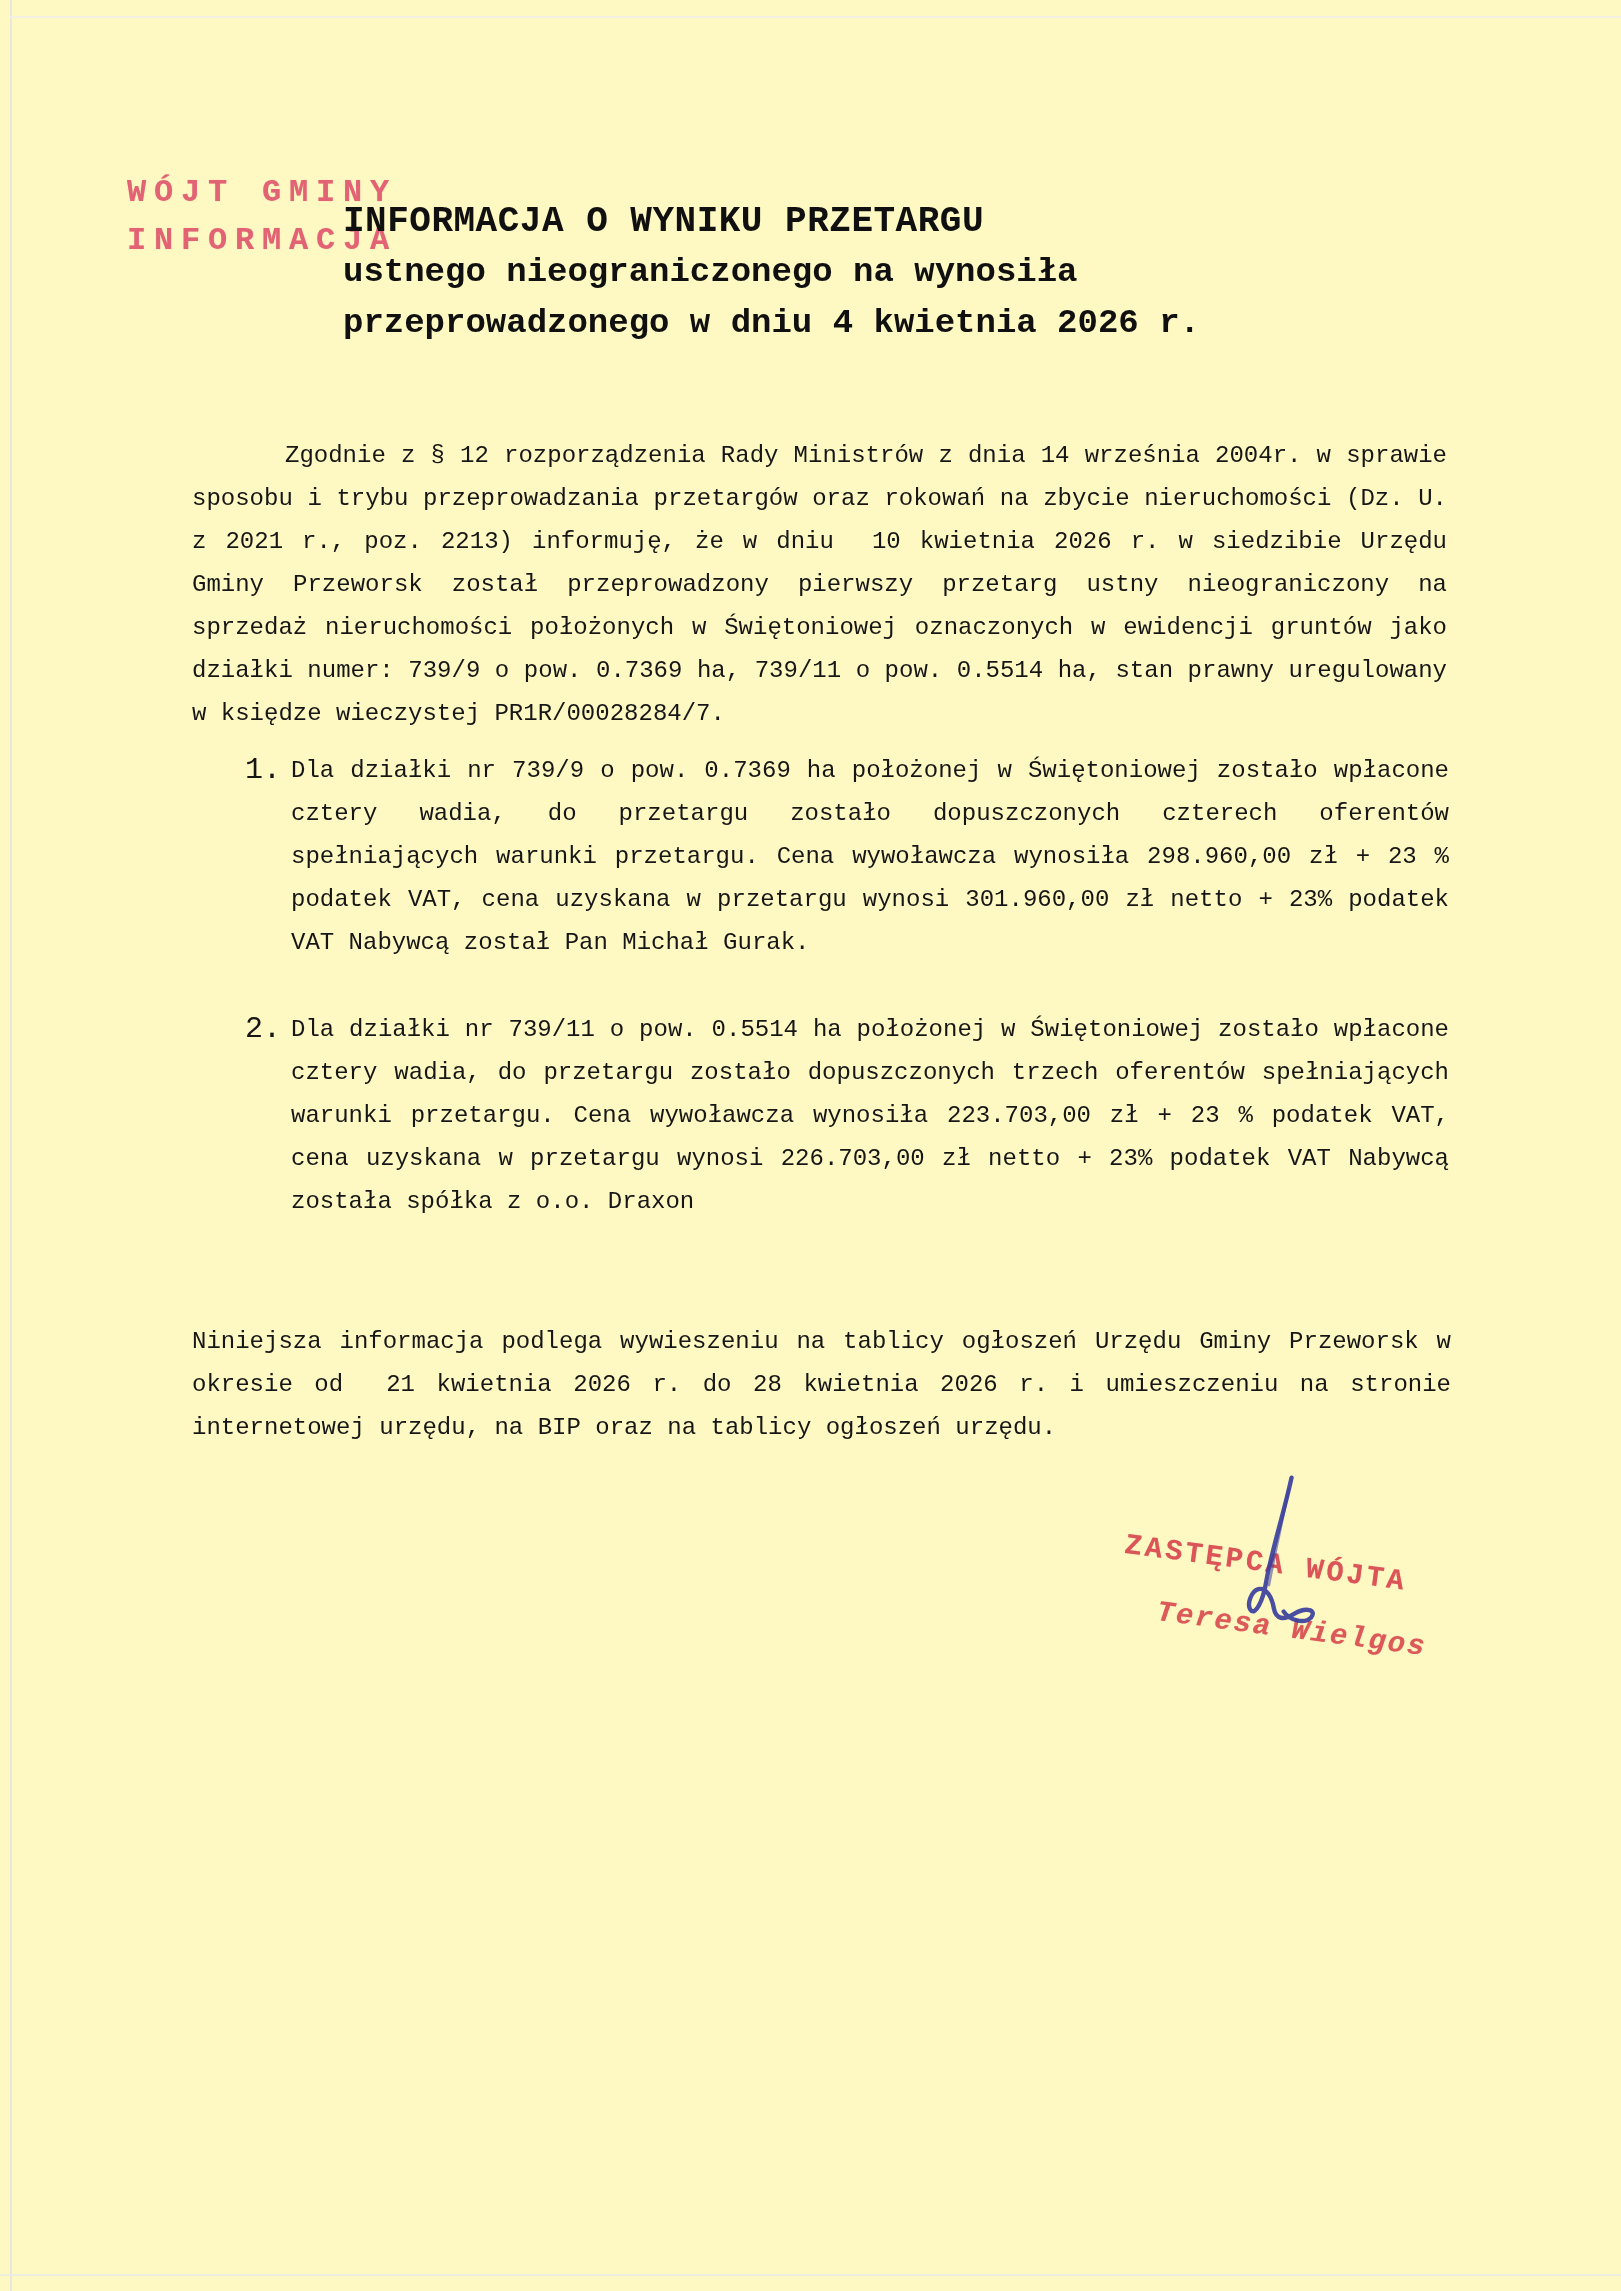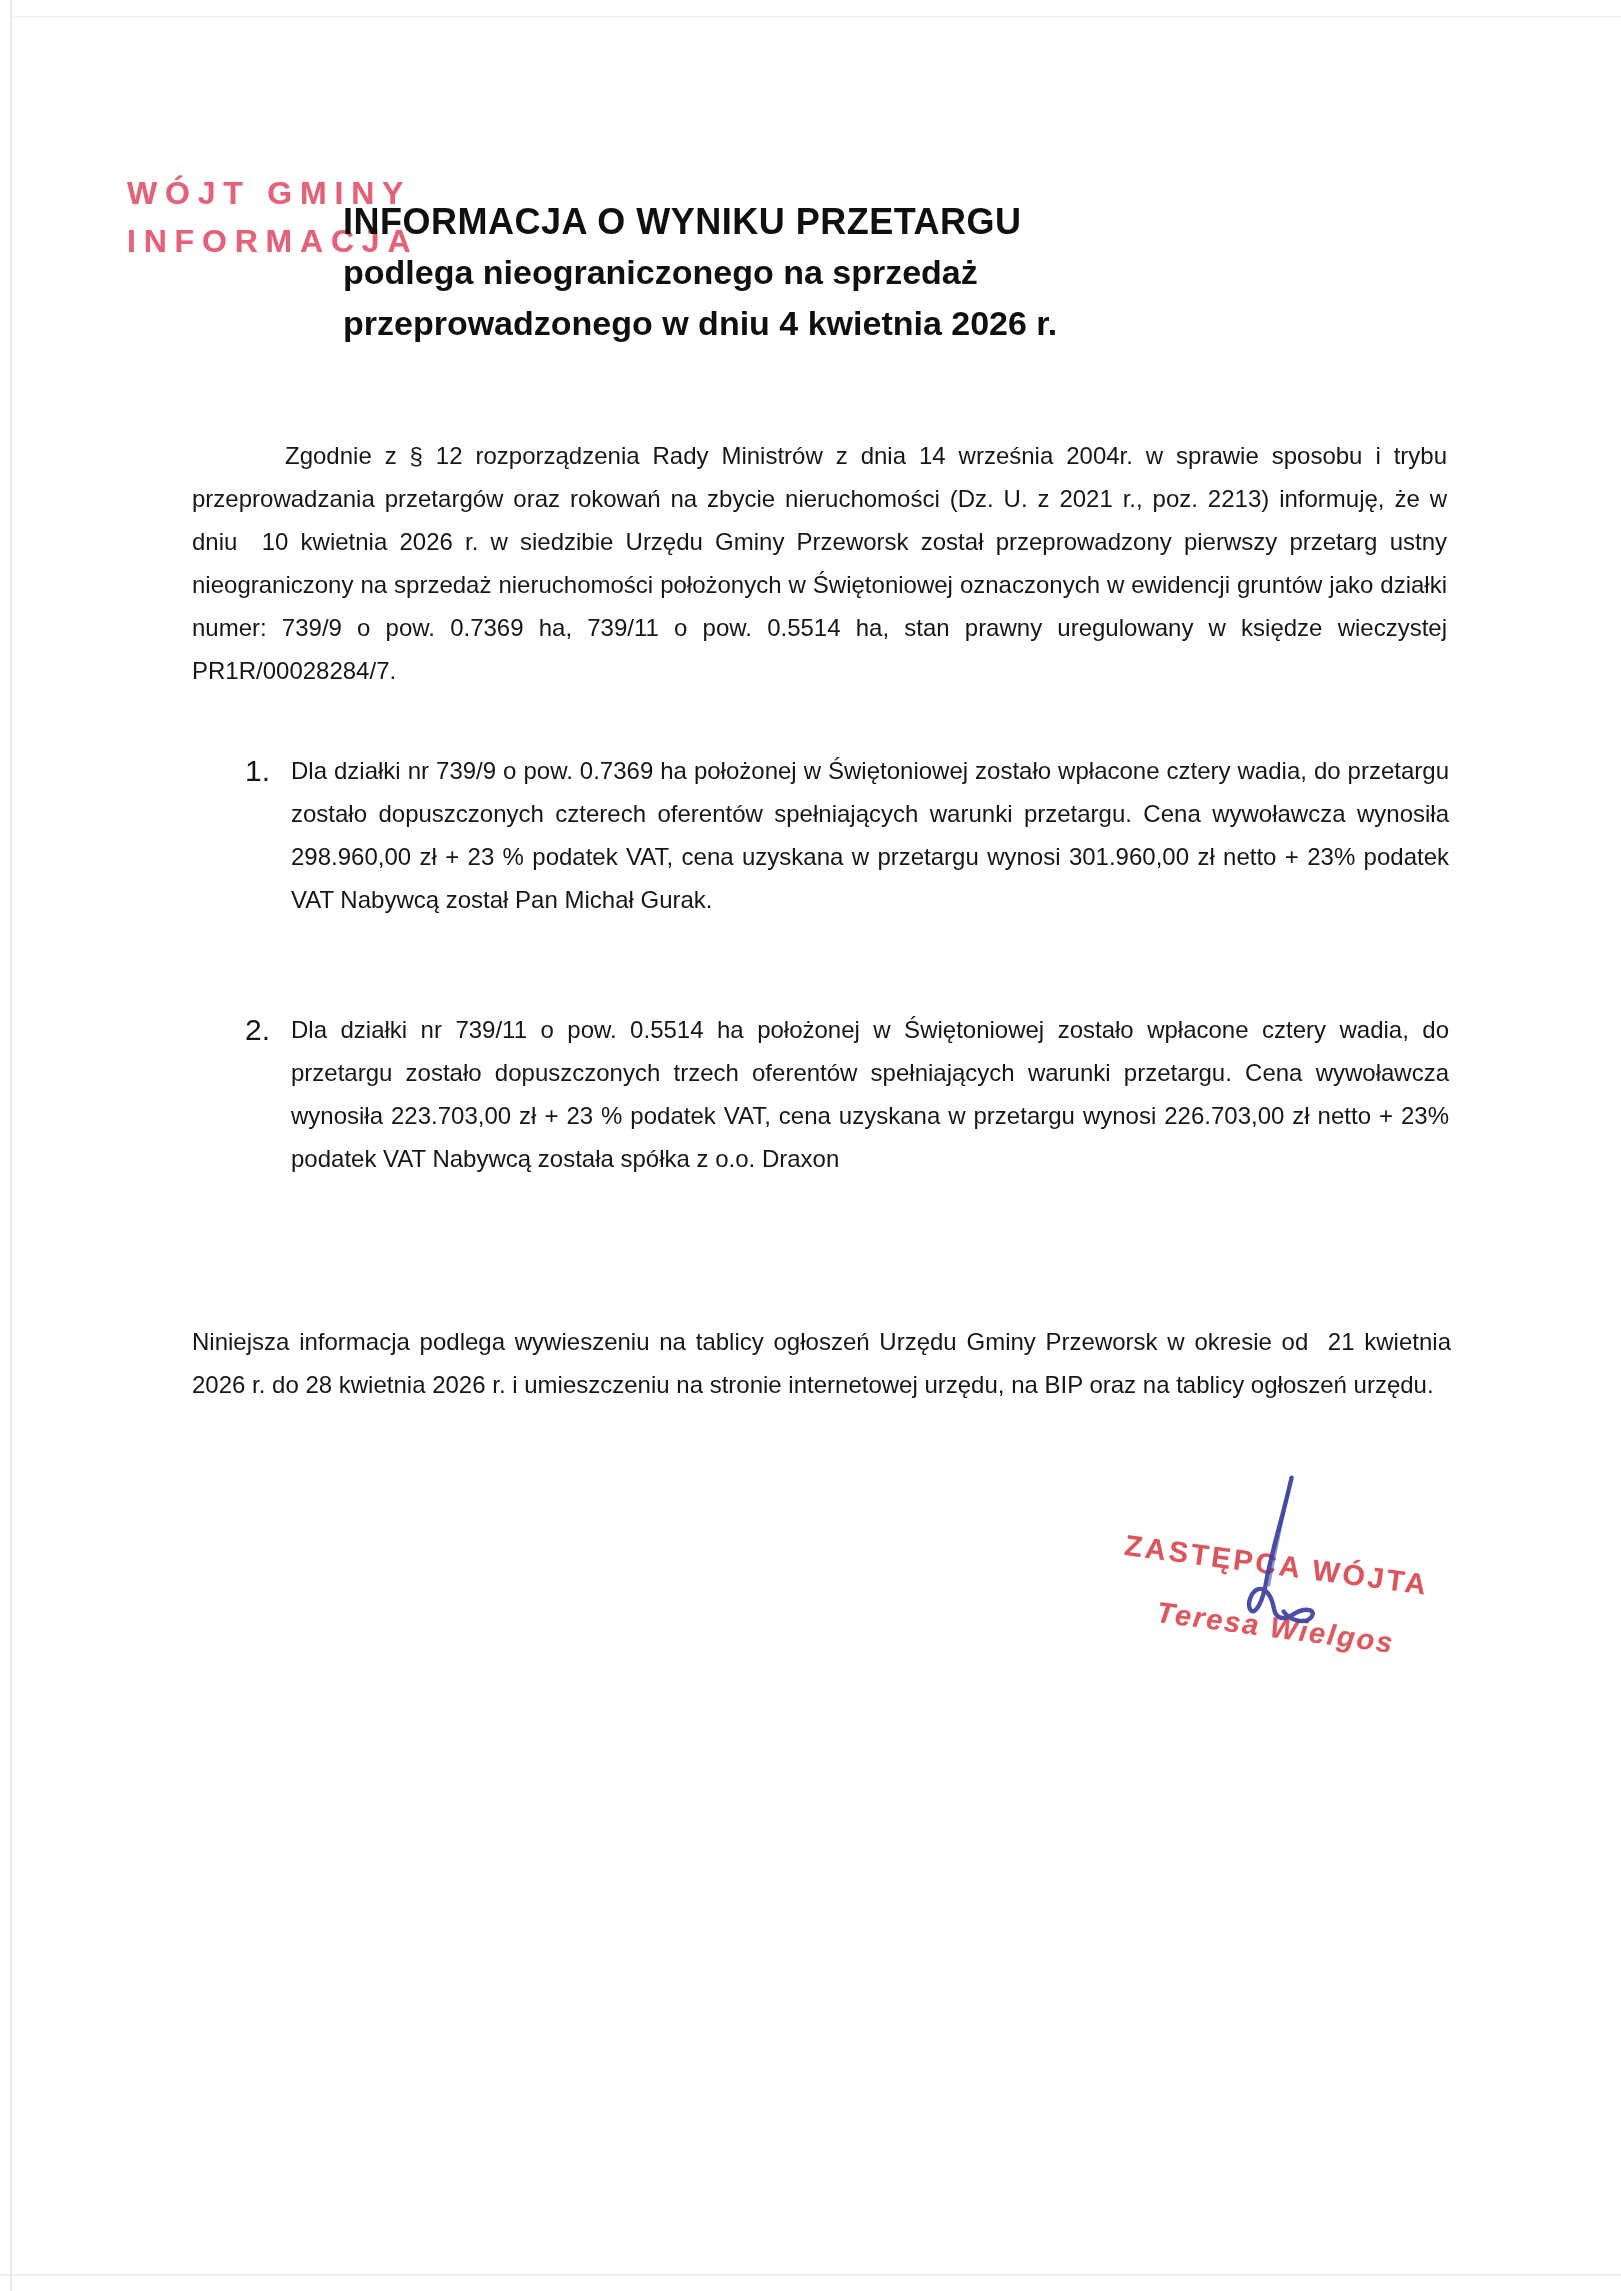--- a/index.html
+++ b/index.html
@@ -1,21 +1,21 @@
 <!DOCTYPE html>
 <html lang="pl"><head>
 <meta charset="utf-8">
 <style>
   html,body{margin:0;padding:0;background:#9a9a9a;}
   .page{
     position:relative;
     width:1621px;height:2292px;
     margin:0 auto;
-    background:#ffffff;
-    font-family:Liberation Sans, sans-serif;
+    background:#fef9c3;
+    font-family:Liberation Mono, monospace;
     color:#161616;
     overflow:hidden;
   }
   
   .edge{position:absolute;background:#e2e2e2;opacity:.75;}
   .edge-left{left:9.8px;top:0;width:2px;height:2292px;}
   .edge-top{left:9.8px;top:15.7px;width:1611px;height:2px;background:#ededed;}
   .edge-bottom{left:0;top:2274px;width:1621px;height:2px;background:#e8e8e8;}
 
   
@@ -76,21 +76,21 @@
   <div class="edge edge-top"></div>
   <div class="edge edge-bottom"></div>
 
   <div class="office-stamp">
     <div>WÓJT GMINY</div>
     <div>INFORMACJA</div>
   </div>
 
   <div class="doc-title">
     <div class="t1">INFORMACJA O WYNIKU PRZETARGU</div>
-    <div class="t2">podlega nieograniczonego na sprzedaż</div>
+    <div class="t2">ustnego nieograniczonego na wynosiła</div>
     <div class="t3">przeprowadzonego w dniu 4 kwietnia 2026 r.</div>
   </div>
 
   <p class="body-text intro">Zgodnie z § 12 rozporządzenia Rady Ministrów z dnia 14 września 2004r. w sprawie sposobu i trybu przeprowadzania przetargów oraz rokowań na zbycie nieruchomości (Dz. U. z 2021 r., poz. 2213) informuję, że w dniu  10 kwietnia 2026 r. w siedzibie Urzędu Gminy Przeworsk został przeprowadzony pierwszy przetarg ustny nieograniczony na sprzedaż nieruchomości położonych w Świętoniowej oznaczonych w ewidencji gruntów jako działki numer: 739/9 o pow. 0.7369 ha, 739/11 o pow. 0.5514 ha, stan prawny uregulowany w księdze wieczystej PR1R/00028284/7.</p>
 
   <div class="list-item item-1">
     <span class="list-num">1.</span>
     <span class="list-txt body-text">Dla działki nr 739/9 o pow. 0.7369 ha położonej w Świętoniowej zostało wpłacone cztery wadia, do przetargu zostało dopuszczonych czterech oferentów spełniających warunki przetargu. Cena wywoławcza wynosiła 298.960,00 zł + 23 % podatek VAT, cena uzyskana w przetargu wynosi 301.960,00 zł netto + 23% podatek VAT Nabywcą został Pan Michał Gurak.</span>
   </div>
 

